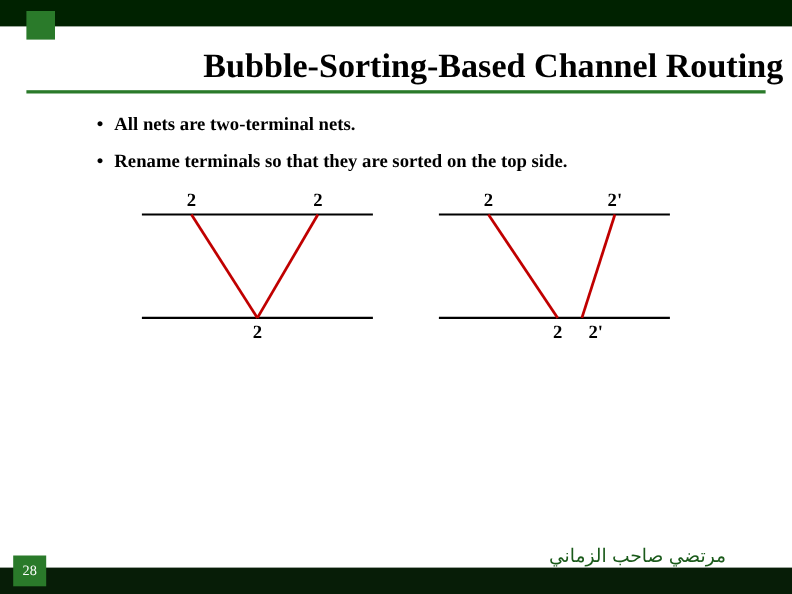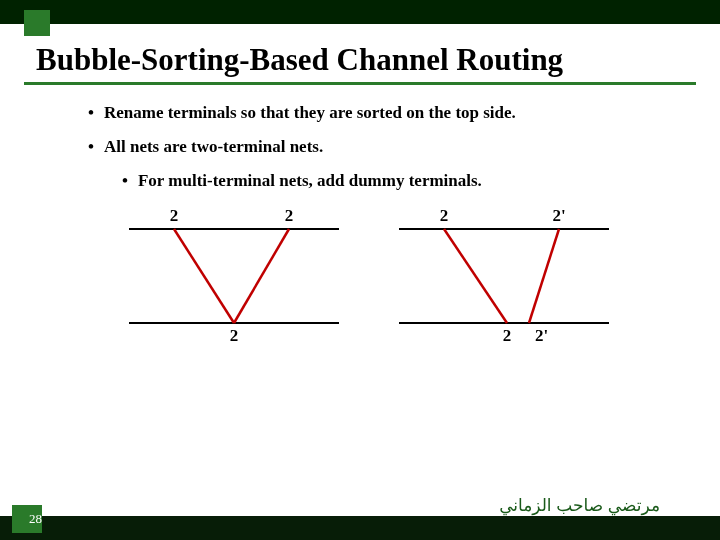--- a/index.html
+++ b/index.html
@@ -21,23 +21,23 @@
     top: 10px;
     left: 24px;
     width: 26px;
     height: 26px;
     background: #2a7a2a;
   }
   .title {
     font-size: 31px;
     font-weight: bold;
     color: #000;
-    text-align: left;
+    text-align: right;
     margin-top: 18px;
-    padding: 0 36px;
+    padding: 0 8px;
   }
   .title-underline {
     height: 3px;
     background: #2a7a2a;
     margin: 4px 24px 0 24px;
   }
   .content {
     padding: 18px 36px 0 54px;
     color: #000;
   }
@@ -92,21 +92,21 @@
   }
   .bottom-accent {
     position: absolute;
     bottom: 7px;
     left: 12px;
     width: 30px;
     height: 28px;
     background: #2a7a2a;
     display: flex;
     align-items: center;
-    justify-content: flex-end;
+    justify-content: center;
     color: #fff;
     font-size: 13px;
   }
   .author {
     position: absolute;
     bottom: 24px;
     right: 60px;
     font-size: 17px;
     color: #1a5a1a;
     direction: rtl;
@@ -119,27 +119,24 @@
 <body>
 
 <div class="top-bar"></div>
 <div class="accent-square"></div>
 
 <h1 class="title">Bubble-Sorting-Based Channel Routing</h1>
 <div class="title-underline"></div>
 
 <div class="content">
   <div class="bullet-l2">
-    <span>Rename terminals so that they are sorted on the top side.</span>
+    <span>All nets are two-terminal nets.</span>
   </div>
   <div class="bullet-l2">
-    <span>All nets are two-terminal nets.</span>
-  </div>
-  <div class="bullet-l3">
-    <span>For multi-terminal nets, add dummy terminals.</span>
+    <span>Rename terminals so that they are sorted on the top side.</span>
   </div>
 
   <div class="diagrams">
     <svg width="230" height="140">
       <line x1="10" y1="24" x2="220" y2="24" stroke="#000" stroke-width="2"></line>
       <line x1="10" y1="118" x2="220" y2="118" stroke="#000" stroke-width="2"></line>
       <line x1="55" y1="24" x2="115" y2="118" stroke="#c00000" stroke-width="2.5"></line>
       <line x1="170" y1="24" x2="115" y2="118" stroke="#c00000" stroke-width="2.5"></line>
       <text x="55" y="16" text-anchor="middle" font-size="17" font-weight="bold" font-family="Georgia">2</text>
       <text x="170" y="16" text-anchor="middle" font-size="17" font-weight="bold" font-family="Georgia">2</text>

